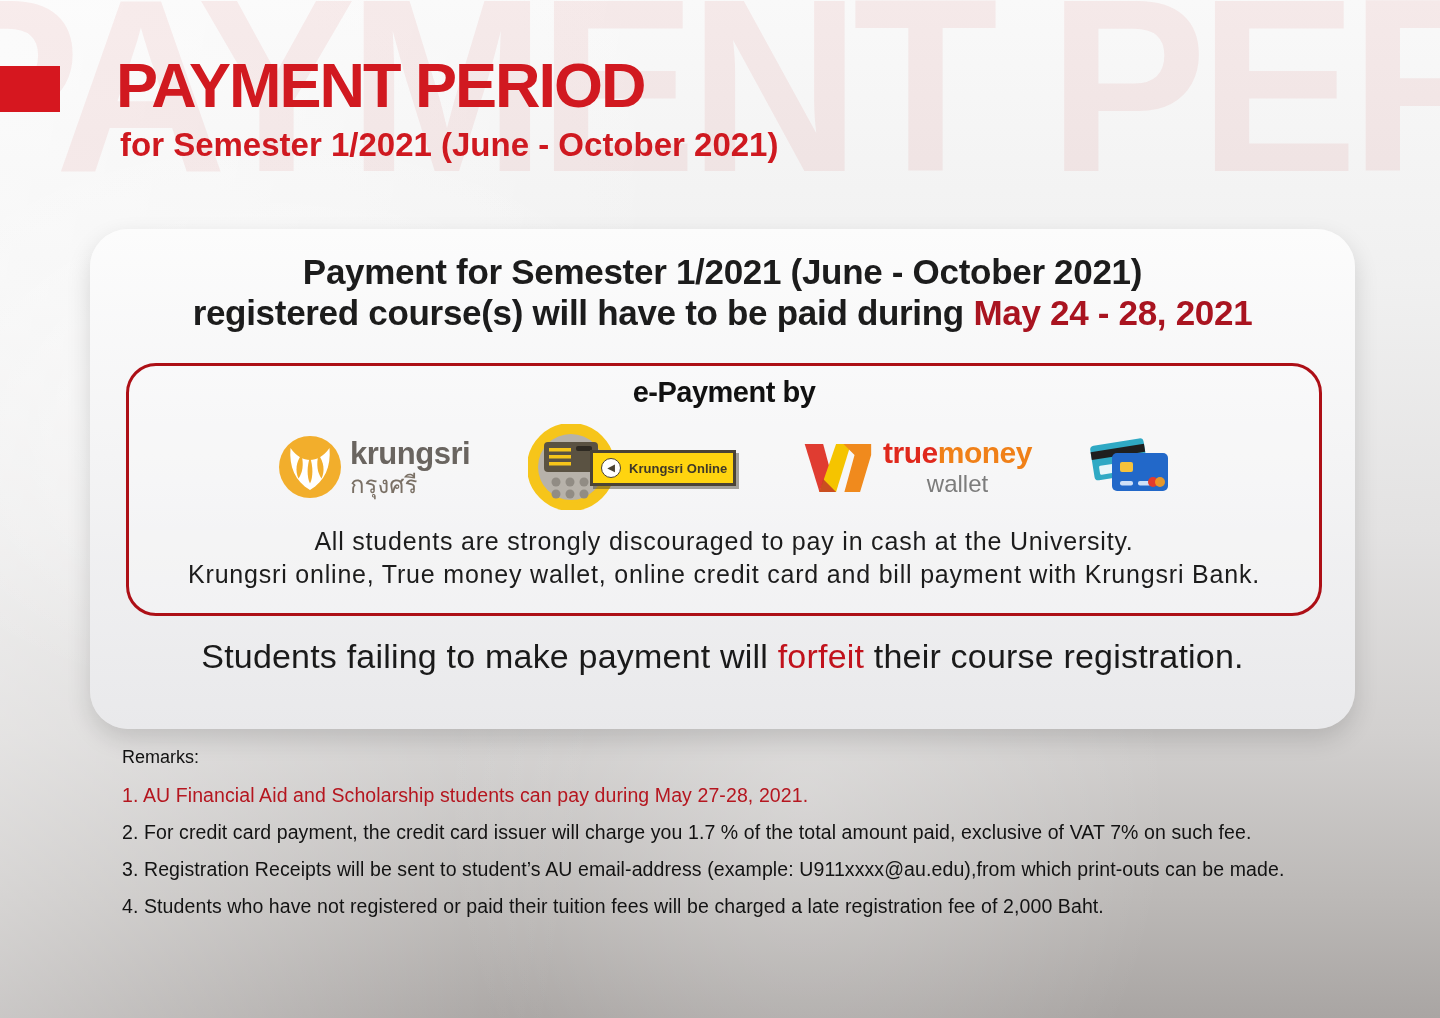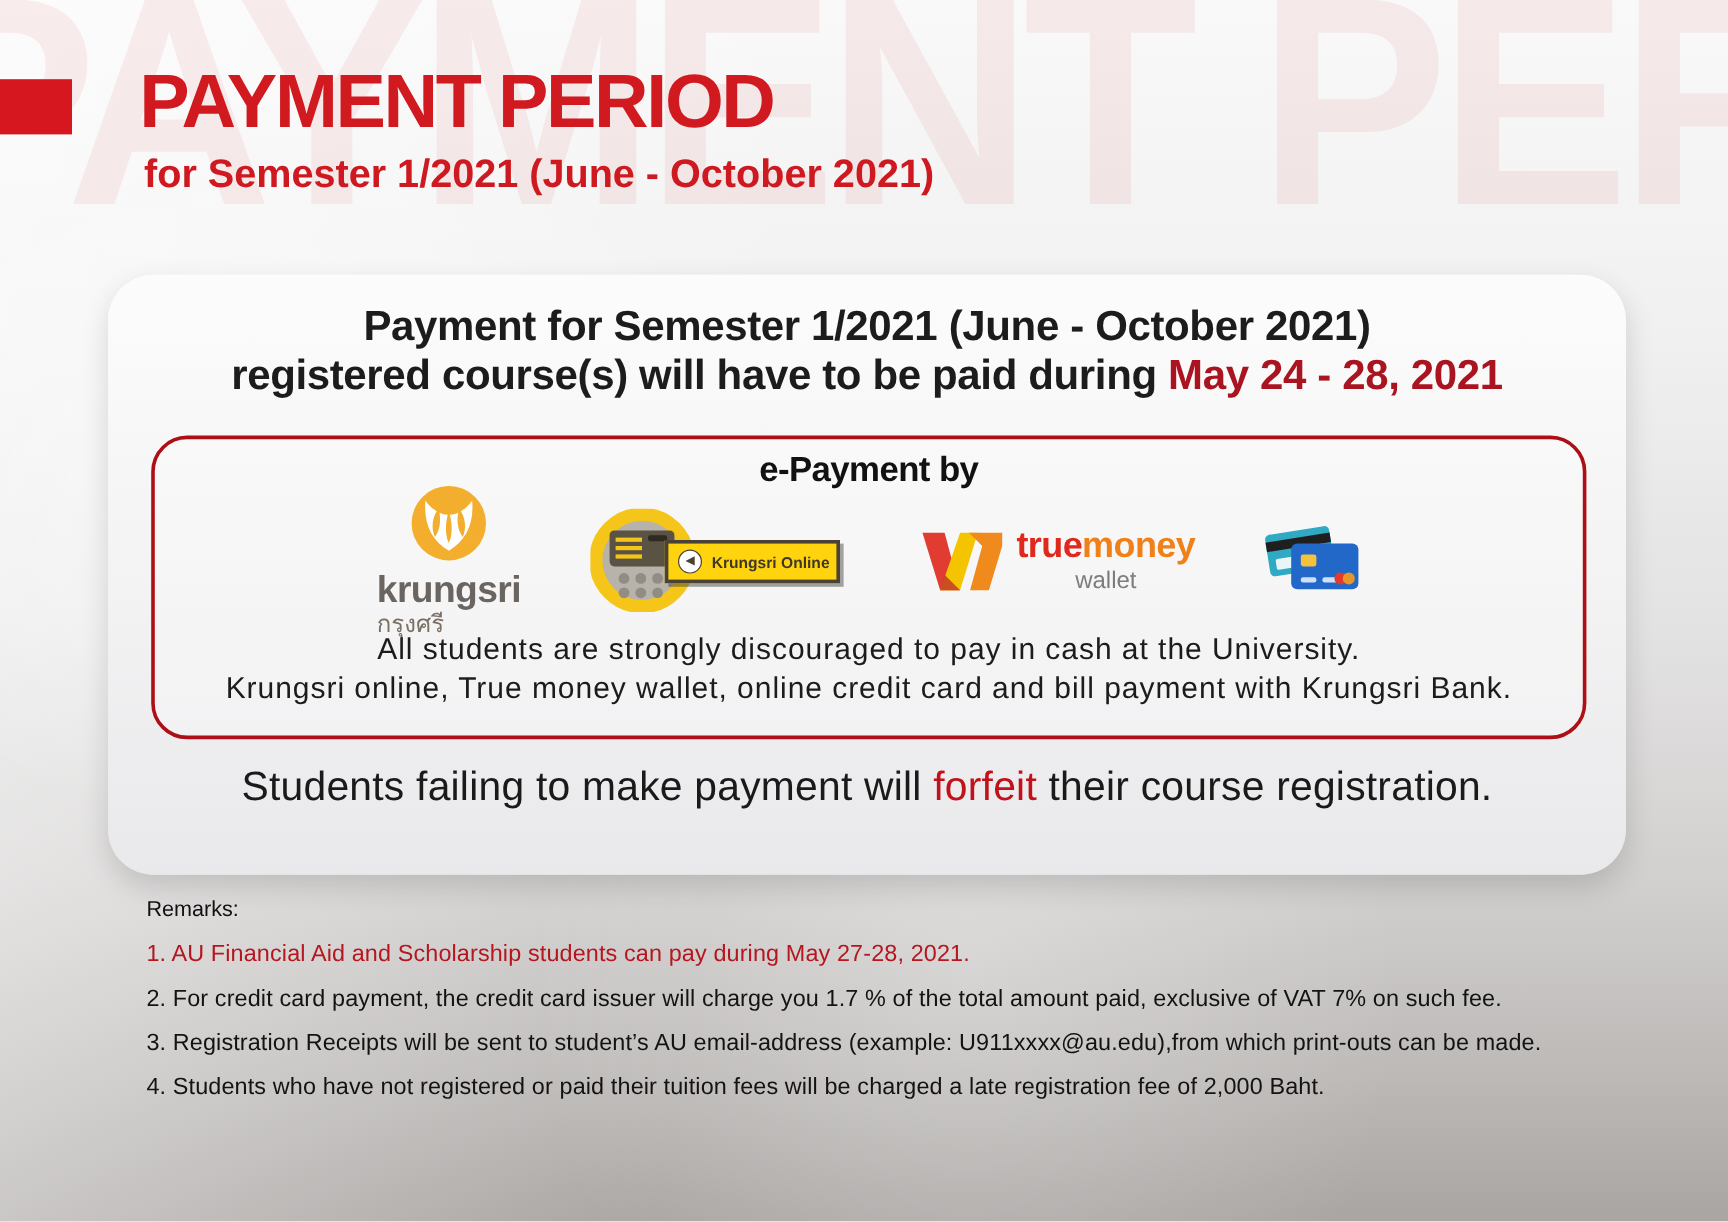--- a/index.html
+++ b/index.html
@@ -39,43 +39,43 @@
     position:absolute;left:36px;top:134px;width:1196px;height:253px;
     border:3px solid #ad0f16;border-radius:30px;box-sizing:border-box;
     background:rgba(255,255,255,0.25);
   }
   .epay-title{margin-top:10px;text-align:center;font-size:29px;font-weight:800;
     color:#111;letter-spacing:-0.5px;}
   .logo-row{
     display:flex;justify-content:center;align-items:center;gap:58px;
     margin-top:14px;height:88px;
   }
-  .krungsri{display:flex;align-items:center;gap:8px;flex-direction:column;}
+  .krungsri{display:flex;align-items:center;gap:8px;}
   .krungsri-text{display:flex;flex-direction:column;line-height:1;}
   .krungsri-word{font-size:31px;font-weight:700;color:#6a6560;letter-spacing:-0.5px;}
-  .krungsri-thai{font-size:20px;color:#7a7065;margin-top:4px;}
+  .krungsri-thai{font-size:24px;color:#7a7065;margin-top:4px;}
   .kol{position:relative;width:215px;height:86px;}
   .kol-label{
     position:absolute;left:62px;top:26px;width:146px;height:36px;
     background:#ffd40f;border:3px solid #4a4335;box-sizing:border-box;
     display:flex;align-items:center;gap:8px;padding-left:8px;
     box-shadow:3px 3px 0 rgba(60,55,40,0.45);
   }
   .kol-arrow{
     width:18px;height:18px;border-radius:50%;background:#fff;border:1px solid #4a4335;
     display:flex;align-items:center;justify-content:center;
     font-size:10px;color:#4a4335;line-height:1;
   }
   .kol-text{font-size:13px;font-weight:700;color:#3f3828;}
   .truemoney{display:flex;align-items:center;gap:10px;}
   .tm-text{display:flex;flex-direction:column;align-items:center;line-height:1;}
   .tm-top{font-size:30px;font-weight:700;letter-spacing:-0.5px;}
   .tm-true{color:#e0281c;}
   .tm-money{color:#f08018;}
-  .tm-wallet{font-size:20px;color:#7c7c7c;margin-top:4px;}
+  .tm-wallet{font-size:24px;color:#7c7c7c;margin-top:4px;}
   .epay-desc{margin-top:14px;text-align:center;font-size:25px;color:#1c1c1c;
     letter-spacing:0.8px;line-height:1.3;}
   .warning{
     position:absolute;left:0;top:408px;width:100%;text-align:center;
     font-size:34px;color:#1a1a1a;letter-spacing:0.2px;
   }
   .warning .hl{color:#c1121c;}
   .remarks{position:absolute;left:122px;top:747px;width:1220px;}
   .remarks-title{font-size:18px;color:#111;margin-bottom:16px;}
   .remark{font-size:19.5px;color:#131313;margin-bottom:14px;letter-spacing:0.1px;}

